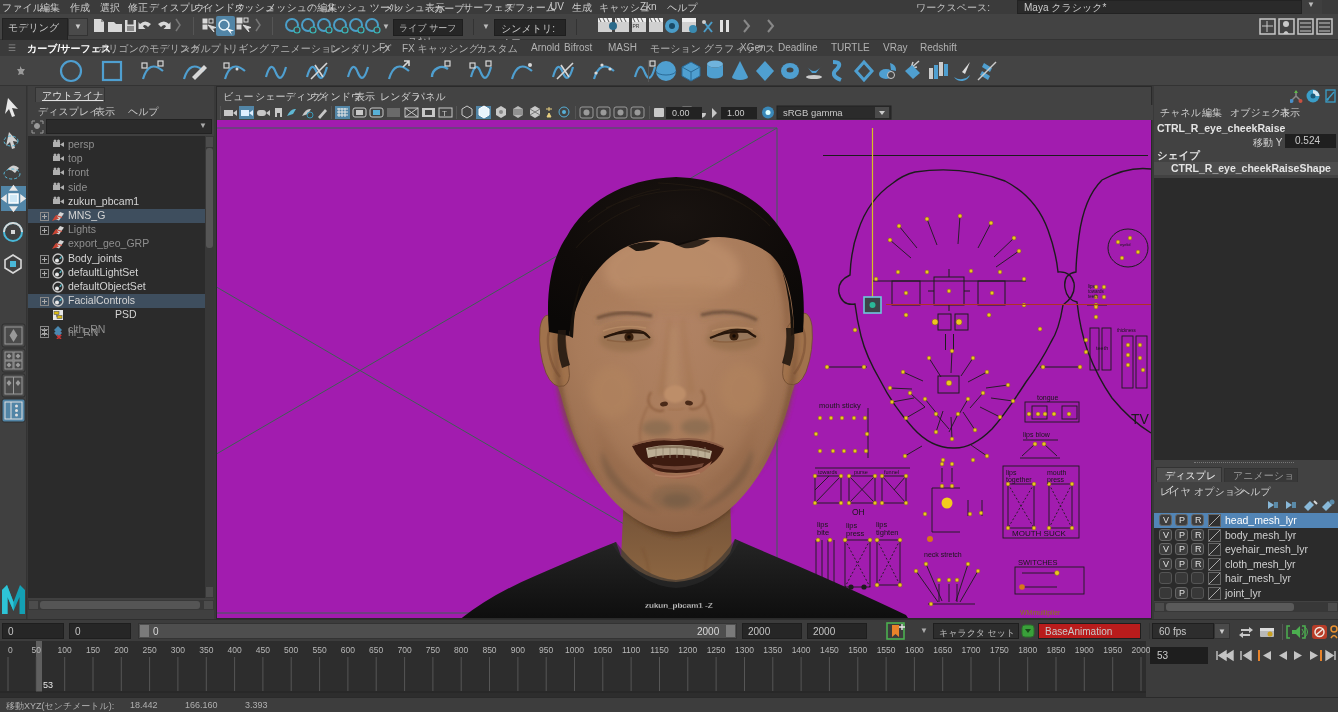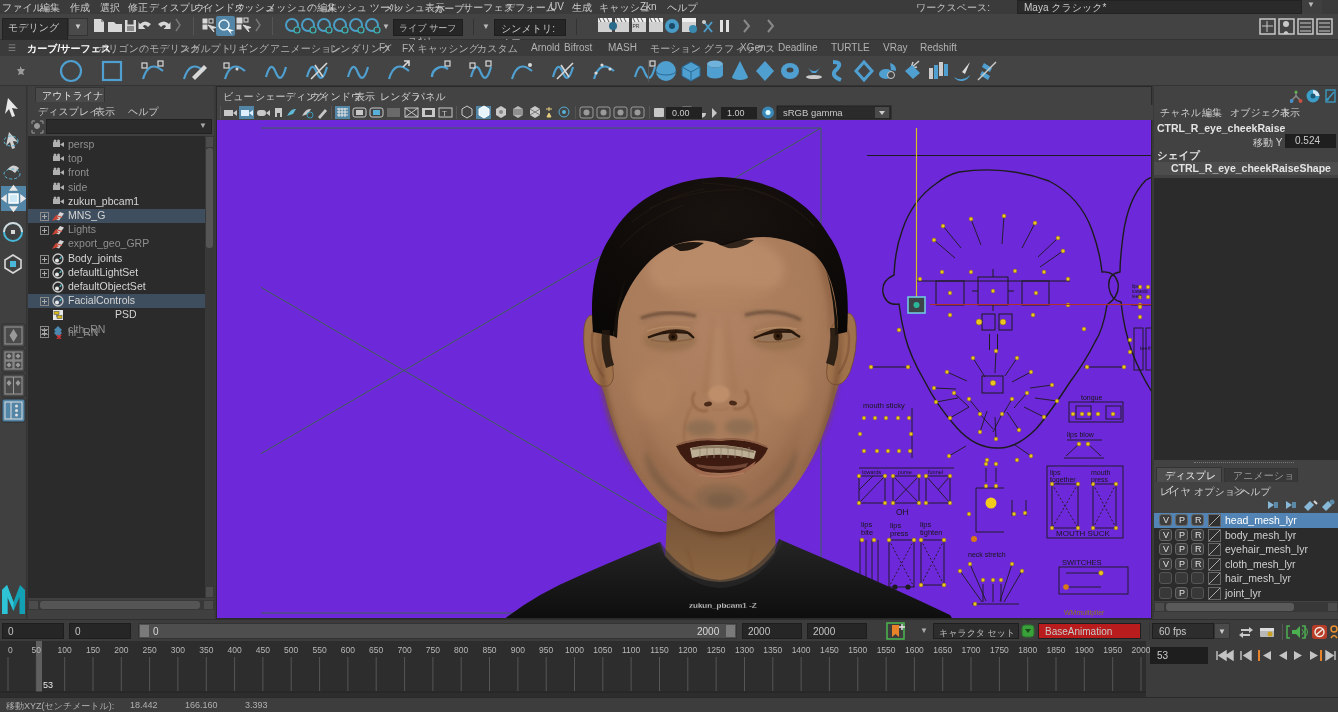--- a/index.html
+++ b/index.html
@@ -354,21 +354,21 @@
         <circle cx="16.5" cy="324.5" r="1.5" fill="#e0e0e0"></circle>
         <circle cx="16.5" cy="329" r="1.5" fill="#e0e0e0"></circle>
 <g transform="translate(0,496)">
           <path d="M2 32 V8 L7 3 L13.5 20 L20 3 L25 8 V32 H19.5 V15 L13.5 29 L7.5 15 V32 Z" fill="#14a0b4"></path>
           <path d="M2 32 V8 L7 3 L13.5 20 L13.5 29 L7.5 15 V32 Z" fill="#2ec4d6"></path>
         </g>
 </svg>
     </div>
 <div class="abs" style="left:28px;top:0;width:186px;height:533px;background:#404040;">
 <div class="abs" style="left:7px;top:1px;width:70px;height:15px;background:#4a4a4a;border:1px solid #333;border-bottom:none;">
-        <span style="position:absolute;left:6px;top:1px;font-size:10px;color:#e0e0e0;">アウトライナ</span>
+        <span style="position:absolute;left:6px;top:1px;font-size:10px;color:#e0e0e0;text-decoration:underline;">アウトライナ</span>
       </div>
 <span class="abs" style="left:10px;top:19px;font-size:10px;color:#c8c8c8;">ディスプレイ</span>
 <span class="abs" style="left:67px;top:19px;font-size:10px;color:#c8c8c8;">表示</span>
 <span class="abs" style="left:100px;top:19px;font-size:10px;color:#c8c8c8;">ヘルプ</span>
 <svg class="abs" style="left:2px;top:33px;" width="16" height="16">
         <g stroke="#9a9a9a" fill="none">
           <path d="M2 5 v-3 h3 M10 2 h3 v3 M13 11 v3 h-3 M5 14 h-3 v-3"></path>
           <circle cx="7" cy="7" r="2.5" fill="#9a9a9a"></circle>
         </g>
       </svg>
@@ -620,21 +620,21 @@
 <path d="M495 3 l5 5 l-5 5 z" fill="#c8c8c8"></path>
 <rect x="504" y="2" width="36" height="12" fill="#222222"></rect>
         <text x="510" y="11" font-size="9" fill="#cccccc">1.00</text>
 <circle cx="551" cy="7.5" r="6" fill="#3a88b8"></circle>
         <circle cx="551" cy="7.5" r="2.5" fill="#dff"></circle>
 <rect x="560" y="1" width="114" height="13" fill="#2b2b2b" stroke="#222"></rect>
         <text x="566" y="11" font-size="9.5" fill="#c8c8c8">sRGB gamma</text>
 <rect x="658" y="2" width="14" height="11" fill="#4a4a4a"></rect>
         <path d="M662 6 l3 4 l3 -4 z" fill="#ccc"></path>
 </svg>
-<div class="abs" style="left:0;top:33px;width:934px;height:498px;background:#6d28d9;overflow:hidden;padding-left:44px;">
+<div class="abs" style="left:0;top:33px;width:934px;height:498px;background:#a21caf;overflow:hidden;">
 <svg width="934" height="498" viewBox="217 120 934 498">
 <defs>
 <radialGradient id="skin" cx="0.48" cy="0.36" r="0.78">
               <stop offset="0" stop-color="#b28466"></stop>
               <stop offset="0.5" stop-color="#a87b5a"></stop>
               <stop offset="0.82" stop-color="#92674a"></stop>
               <stop offset="1" stop-color="#7d5840"></stop>
             </radialGradient>
 <linearGradient id="neckg" x1="0" y1="0" x2="0" y2="1">
               <stop offset="0" stop-color="#4f3322"></stop>

